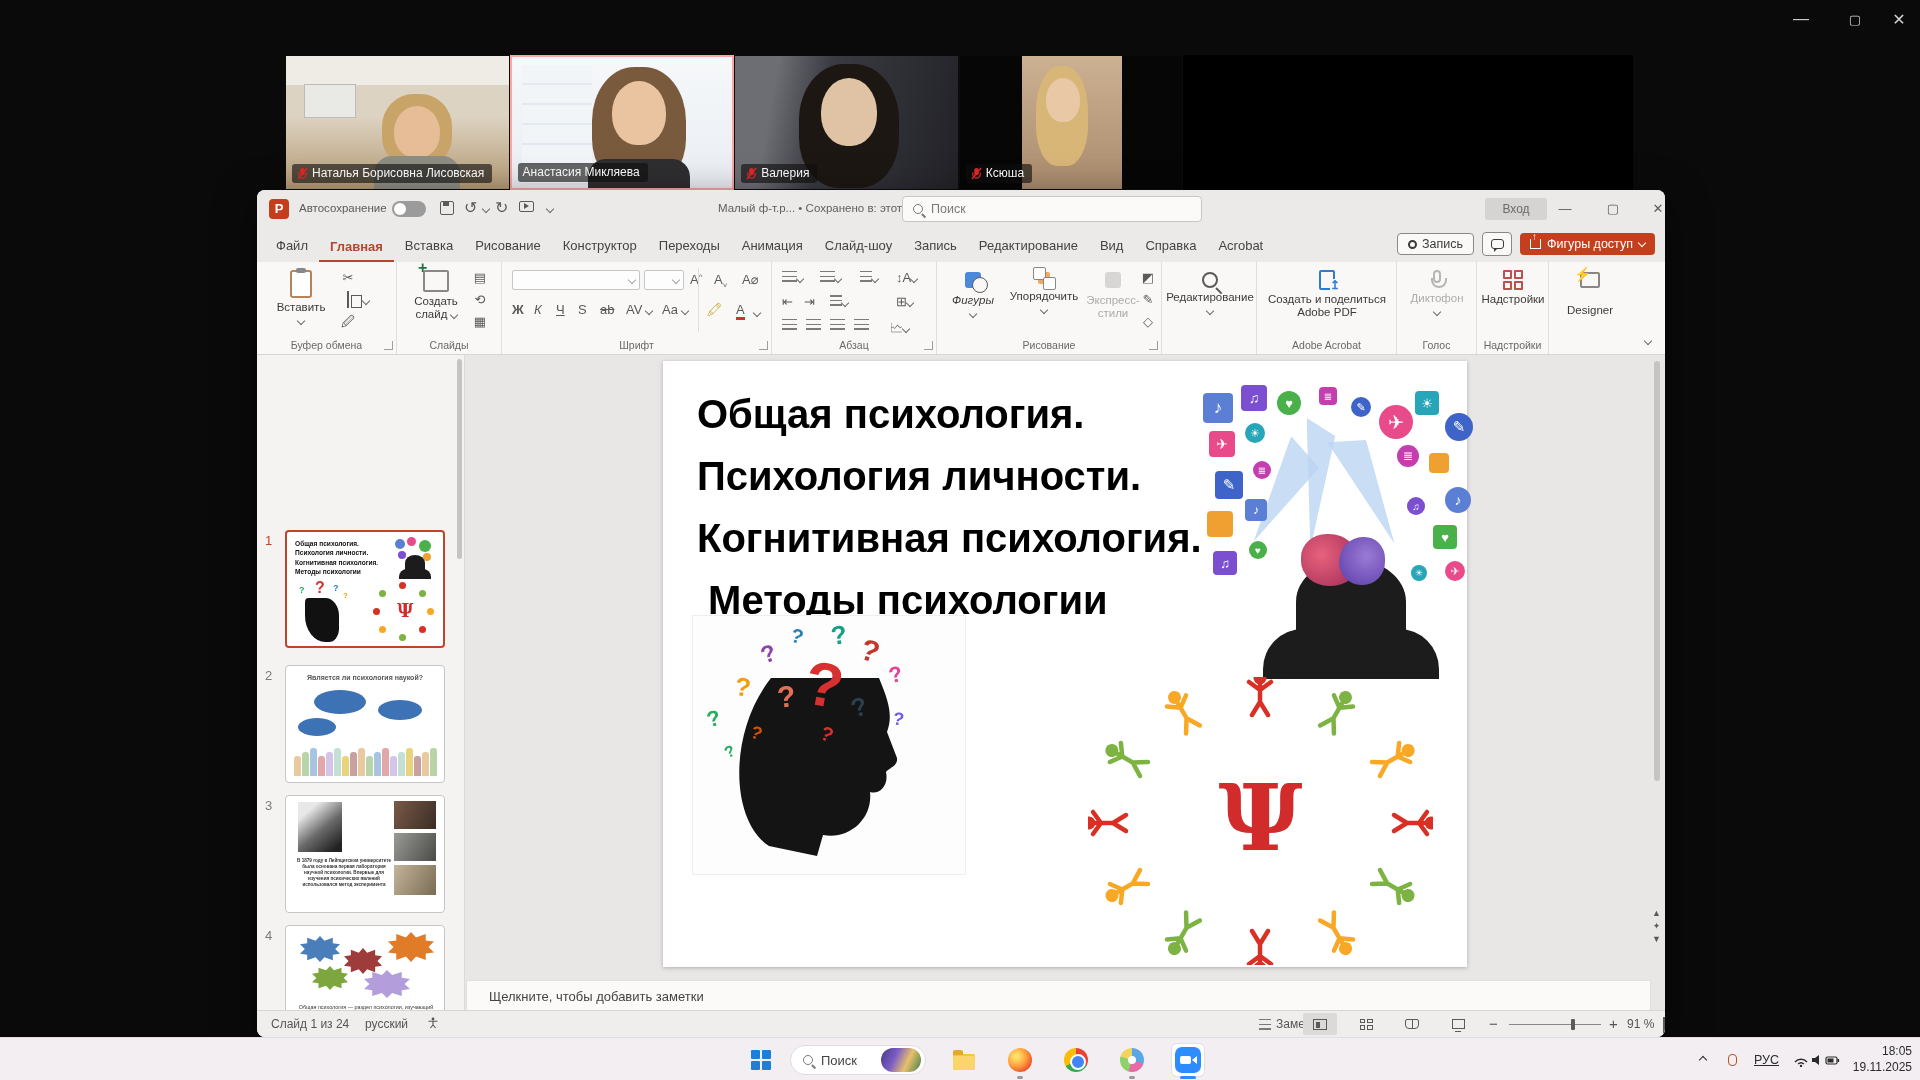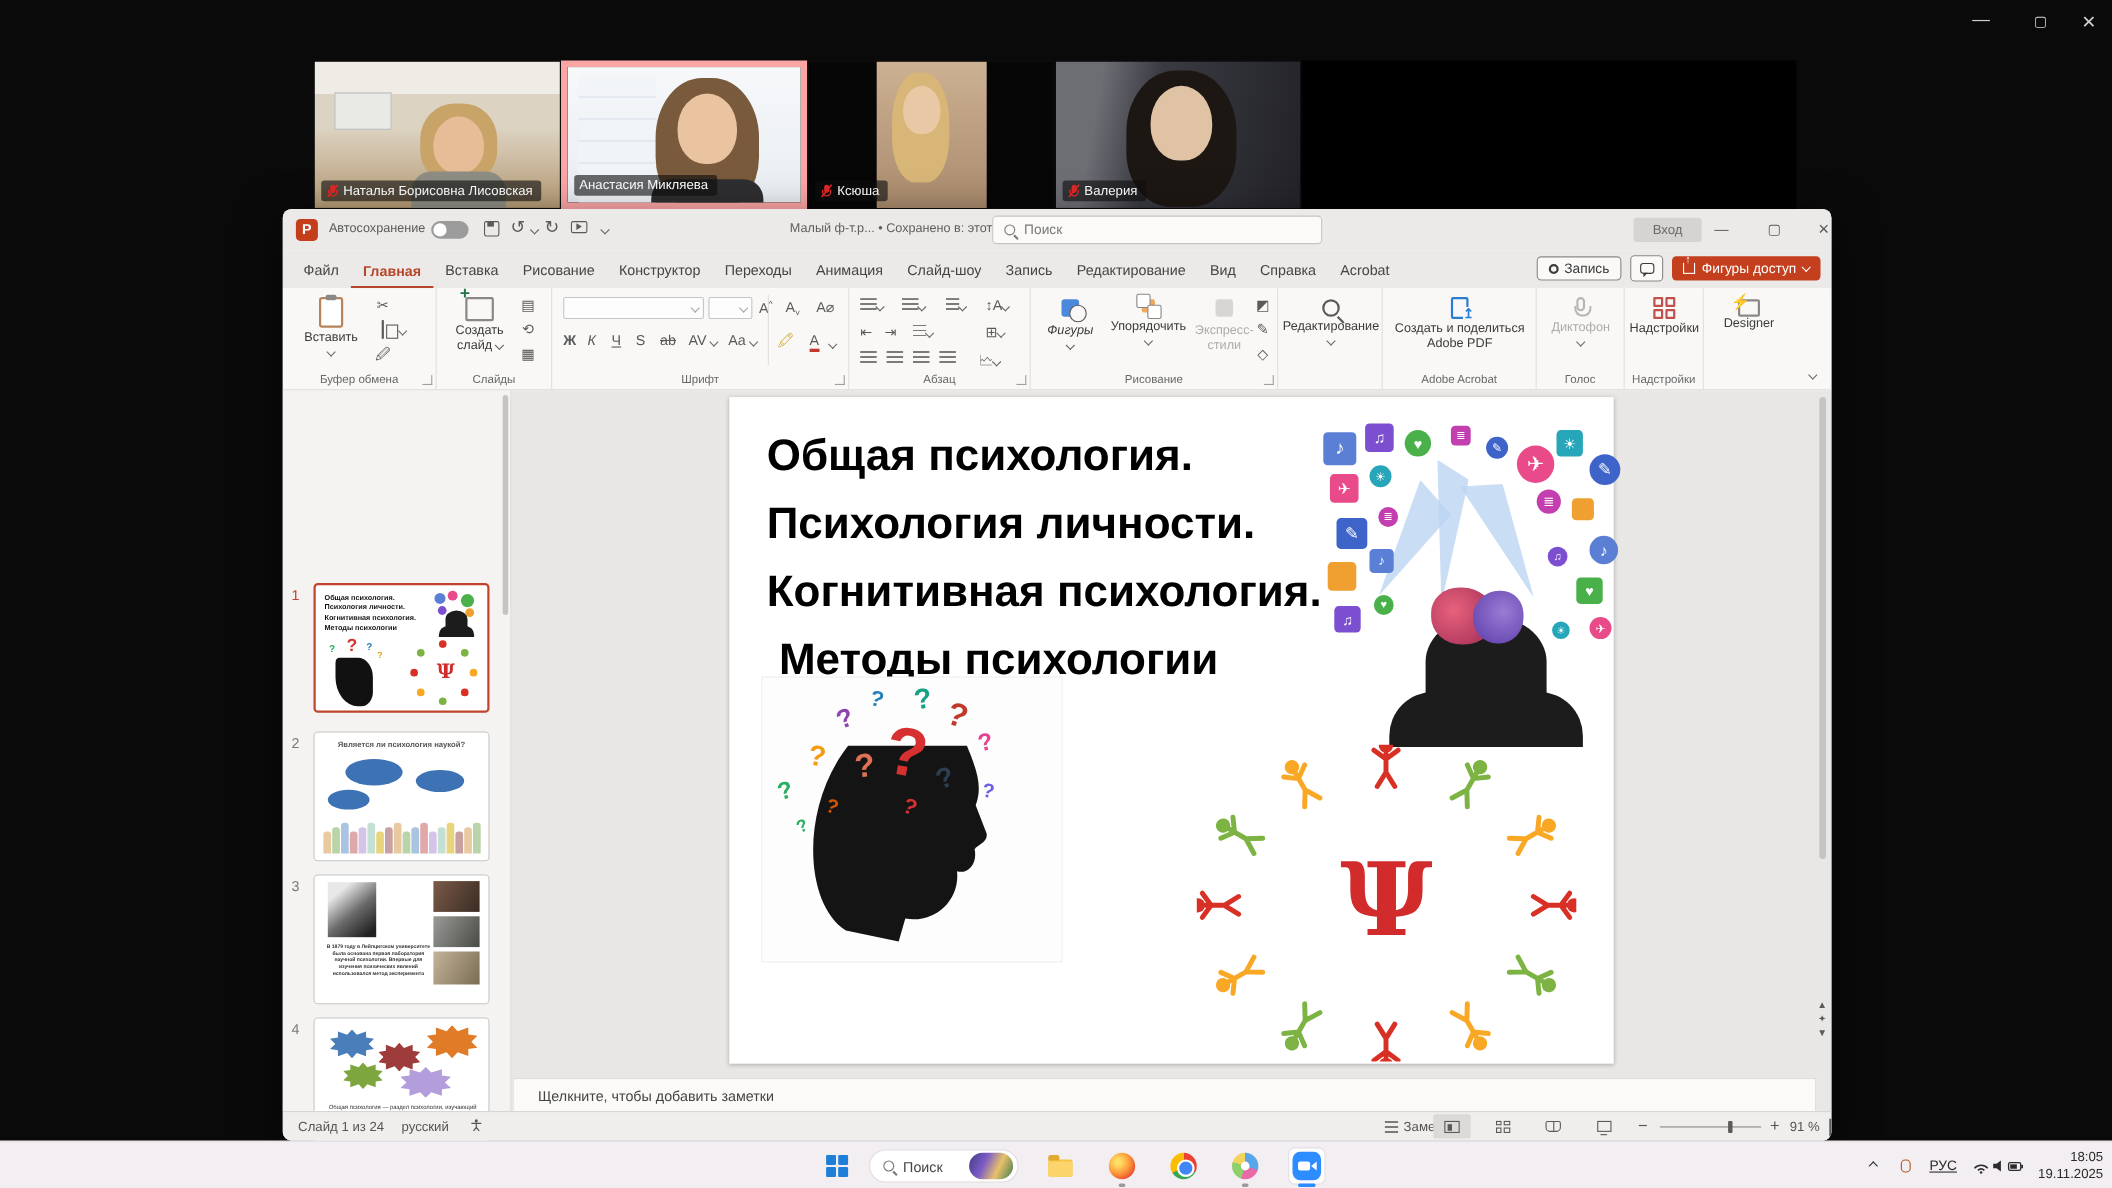--- a/index.html
+++ b/index.html
@@ -5,21 +5,21 @@
   html,body{margin:0;padding:0;background:#000;}
   *{box-sizing:border-box;font-family:"Liberation Sans",sans-serif;}
   #stage{position:relative;width:1920px;height:1080px;background:#0a0a0a;overflow:hidden;}
 
   
   .zoom-win-ctl{position:absolute;top:10px;color:#cfcfcf;font-size:16px;width:30px;text-align:center;cursor:default;}
 
   
   #strip{position:absolute;left:285px;top:55px;width:1348px;height:135px;display:flex;background:#000;}
   .tile{position:relative;width:224.6px;height:135px;background:#161616;overflow:hidden;border:1px solid #0c0c0c;}
-  .tile.active{border:6px solid #fca5a5;text-align:center;}
+  .tile.active{border:2px solid #fca5a5;text-align:center;}
   .vidbg{position:absolute;inset:0;}
   .person{position:absolute;}
   .hair{position:absolute;border-radius:45% 45% 40% 40%;}
   .face{position:absolute;border-radius:50% 50% 46% 46%;}
   .torso{position:absolute;border-radius:18px 18px 0 0;}
   .name-badge{position:absolute;left:6px;bottom:6px;display:flex;align-items:center;gap:4px;
     background:rgba(15,15,15,.62);color:#fff;font-size:12px;padding:2px 8px 3px 5px;border-radius:3px;white-space:nowrap;}
   .mic-muted{width:11px;height:13px;flex:0 0 auto;}
 
   
@@ -214,48 +214,48 @@
         <div class="torso" style="left:4px;top:92px;width:102px;height:34px;background:#2e2e30;"></div>
       </div>
       <div class="name-badge">
         <span>Анастасия Микляева</span>
       </div>
     </div>
 
 
 
     <div class="tile">
+      <div class="vidbg" style="background:linear-gradient(100deg,#6d6d74 0 18%,#3a3a42 40%,#222228 100%);"></div>
+      <div class="person" style="left:58px;top:8px;width:112px;height:126px;">
+        <div class="hair" style="left:6px;top:0;width:100px;height:124px;background:#1d1713;"></div>
+        <div class="face" style="left:28px;top:14px;width:56px;height:68px;background:#e0c2a4;"></div>
+      </div>
+      <div class="name-badge">
+        <svg class="mic-muted" viewBox="0 0 12 14">
+            <rect x="3.5" y="1" width="5" height="8" rx="2.5" fill="#e02828"></rect>
+            <path d="M2 6v2a4 4 0 0 0 8 0V6" fill="none" stroke="#e02828" stroke-width="1.4"></path>
+            <line x1="1" y1="13" x2="11" y2="1" stroke="#e02828" stroke-width="1.6"></line>
+          </svg>
+        <span>Валерия</span>
+      </div>
+    </div>
+
+    <div class="tile">
       <div class="vidbg" style="background:#060606;"></div>
       <div style="position:absolute;left:62px;top:0;width:100px;height:135px;background:linear-gradient(180deg,#cdb193,#a98a6c);">
         <div class="hair" style="left:14px;top:10px;width:52px;height:100px;background:#d8b678;"></div>
         <div class="face" style="left:24px;top:22px;width:34px;height:44px;background:#e9c8a6;"></div>
       </div>
       <div class="name-badge">
         <svg class="mic-muted" viewBox="0 0 12 14">
             <rect x="3.5" y="1" width="5" height="8" rx="2.5" fill="#e02828"></rect>
             <path d="M2 6v2a4 4 0 0 0 8 0V6" fill="none" stroke="#e02828" stroke-width="1.4"></path>
             <line x1="1" y1="13" x2="11" y2="1" stroke="#e02828" stroke-width="1.6"></line>
           </svg>
         <span>Ксюша</span>
-      </div>
-    </div>
-
-    <div class="tile">
-      <div class="vidbg" style="background:linear-gradient(100deg,#6d6d74 0 18%,#3a3a42 40%,#222228 100%);"></div>
-      <div class="person" style="left:58px;top:8px;width:112px;height:126px;">
-        <div class="hair" style="left:6px;top:0;width:100px;height:124px;background:#1d1713;"></div>
-        <div class="face" style="left:28px;top:14px;width:56px;height:68px;background:#e0c2a4;"></div>
-      </div>
-      <div class="name-badge">
-        <svg class="mic-muted" viewBox="0 0 12 14">
-            <rect x="3.5" y="1" width="5" height="8" rx="2.5" fill="#e02828"></rect>
-            <path d="M2 6v2a4 4 0 0 0 8 0V6" fill="none" stroke="#e02828" stroke-width="1.4"></path>
-            <line x1="1" y1="13" x2="11" y2="1" stroke="#e02828" stroke-width="1.6"></line>
-          </svg>
-        <span>Валерия</span>
       </div>
     </div>
   </div>
 
   <div id="ppt">
 
     <div id="ppt-titlebar">
       <div class="ppt-logo">P</div>
       <div class="autosave-label">Автосохранение</div>
       <div class="toggle">
@@ -433,21 +433,21 @@
               <span></span>
             </div>
           <div class="cap">Надстройки</div>
         </div>
         <div class="glabel">Надстройки</div>
       </div>
 
       <div class="rgroup" style="left:1292px;width:83px;border-right:none;">
         <div class="bigbtn" style="left:6px;top:10px;width:70px;">
           <div class="designer-ic"></div>
-          <div class="cap" style="margin-top:0;">Designer</div>
+          <div class="cap" style="margin-top:16px;">Designer</div>
         </div>
       </div>
       <span class="chev" style="position:absolute;right:14px;bottom:10px;"></span>
     </div>
 
     <div id="content">
 
       <div id="thumbs">
         <div class="tnum" style="top:178px;color:#c0442c;">1</div>
         <div class="thumb sel" style="top:175px;">

